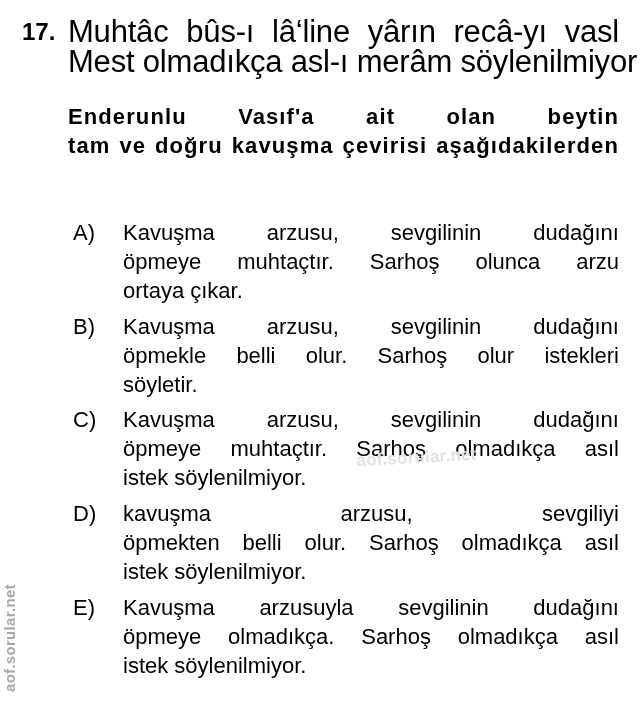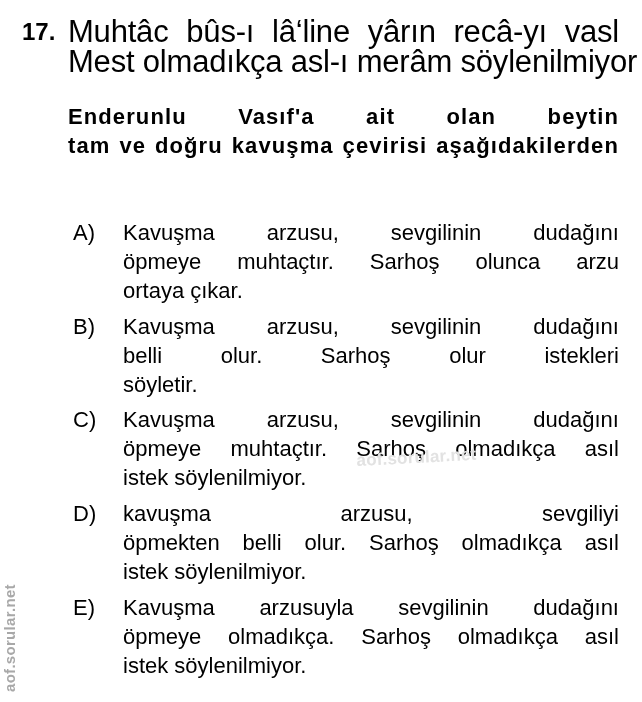--- a/index.html
+++ b/index.html
@@ -170,20 +170,21 @@
 <div class="option" style="top:312px; height:90px;">
   <div class="opt-label">B)</div>
   <div class="opt-text">
     <div class="opt-line">
       <span>Kavuşma</span>
       <span>arzusu,</span>
       <span>sevgilinin</span>
       <span>dudağını</span>
     </div>
     <div class="opt-line">
+      <span>öpmekle</span>
       <span>belli</span>
       <span>olur.</span>
       <span>Sarhoş</span>
       <span>olur</span>
       <span>istekleri</span>
     </div>
     <div class="opt-line last">söyletir.</div>
   </div>
 </div>
 

